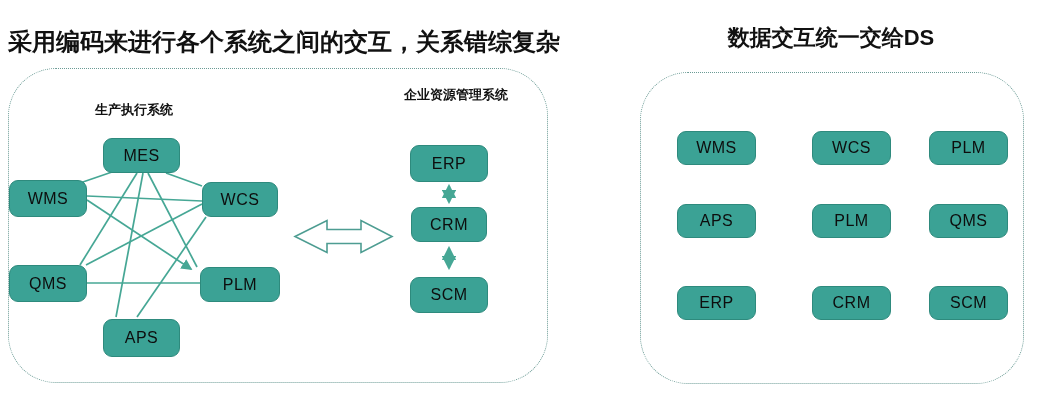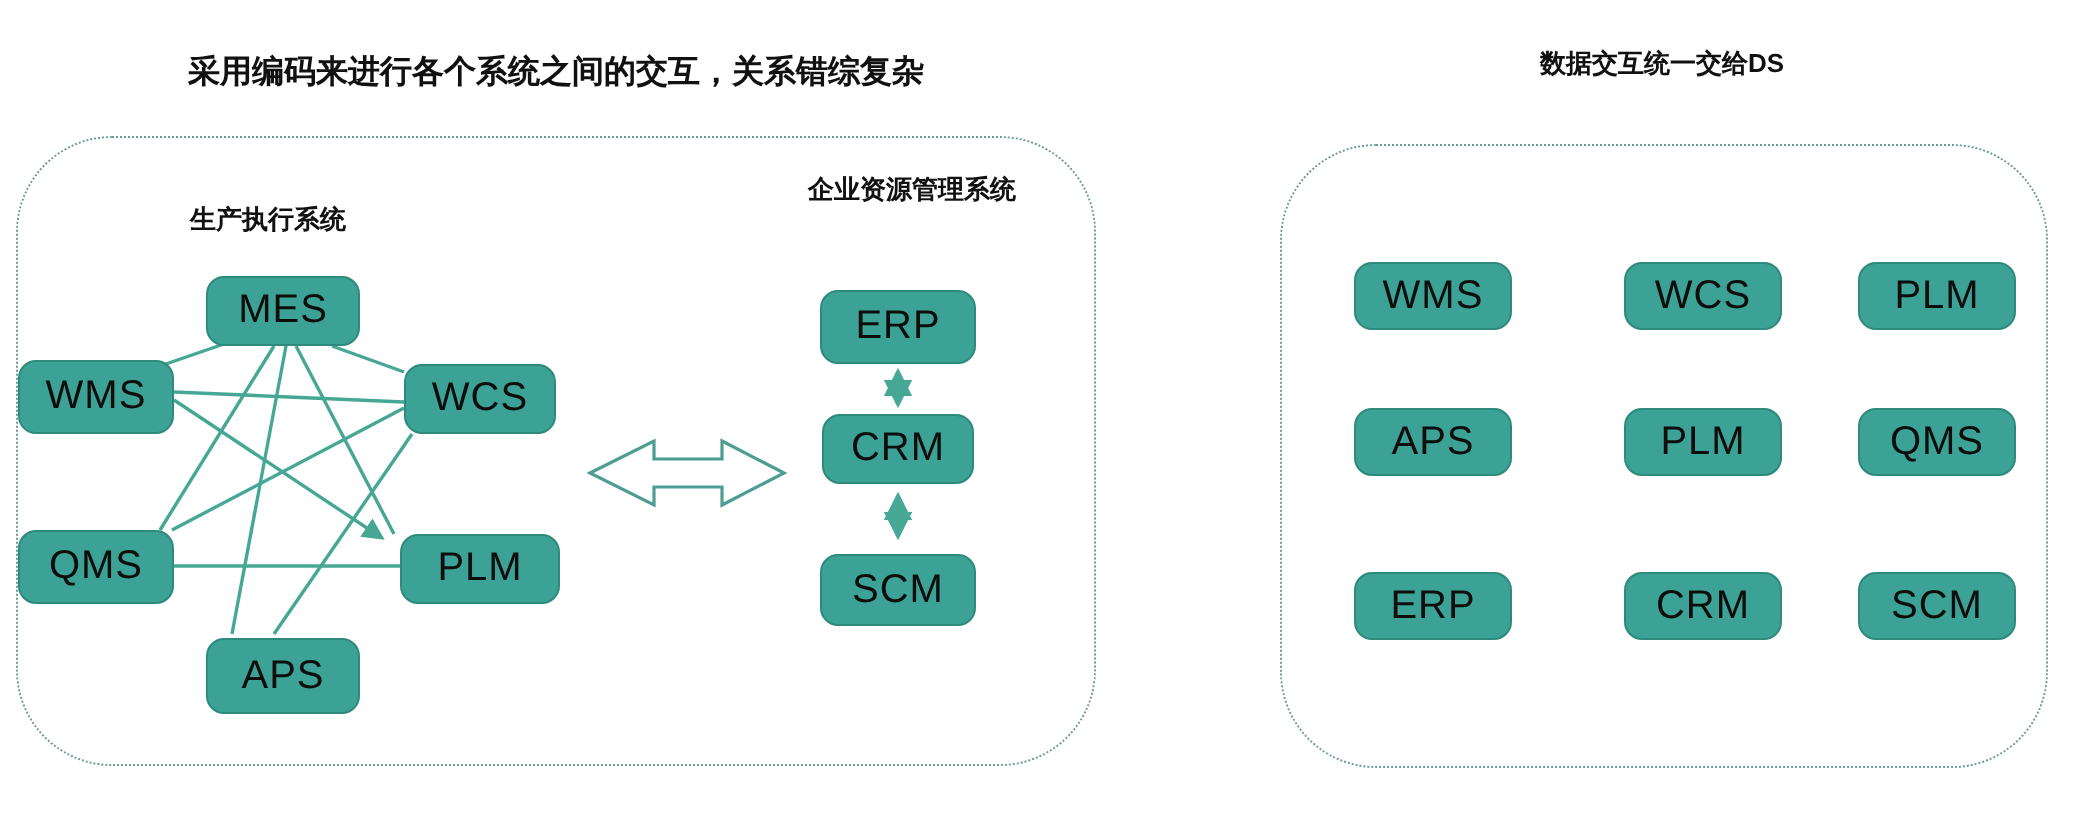--- a/index.html
+++ b/index.html
@@ -11,43 +11,43 @@
     color:var(--text,#111);
     overflow:hidden;
   }
   .title{
     position:absolute;
     text-align:center;
     font-weight:600;
     color:#111;
     white-space:nowrap;
   }
-  .left-title{left:8px;top:26px;width:540px;font-size:16px;}
-  .right-title{left:640px;top:23px;width:382px;font-size:13px;}
+  .left-title{left:8px;top:26px;width:540px;font-size:24px;}
+  .right-title{left:640px;top:23px;width:382px;font-size:22px;}
   .group-title{position:absolute;text-align:center;font-weight:600;font-size:13px;color:#111;white-space:nowrap;}
   .group1{left:54px;top:101px;width:160px;}
   .group2{left:375px;top:86px;width:162px;}
   .panel{
     position:absolute;
     border:1.5px dotted var(--panel-border,#6B9B95);
     border-radius:48px;
     background:transparent;
   }
   .panel-left{left:8px;top:68px;width:538px;height:313px;}
   .panel-right{left:640px;top:72px;width:382px;height:310px;}
   .diagram-svg{position:absolute;left:0;top:0;z-index:1;pointer-events:none;}
   .sysbox{
     position:absolute;
     z-index:2;
     display:flex;align-items:center;justify-content:center;
     background:var(--box-fill,#3BA295);
     border:1.5px solid var(--box-border,#2E8A7D);
     border-radius:9px;
     box-sizing:border-box;
-    font-size:20px;
+    font-size:16px;
     letter-spacing:0.5px;
     color:#0d0d0d;
   }
   .layer{position:absolute;left:0;top:0;width:100%;height:100%;}
 </style>
 </head>
 <body>
 
 <div class="canvas">
 

